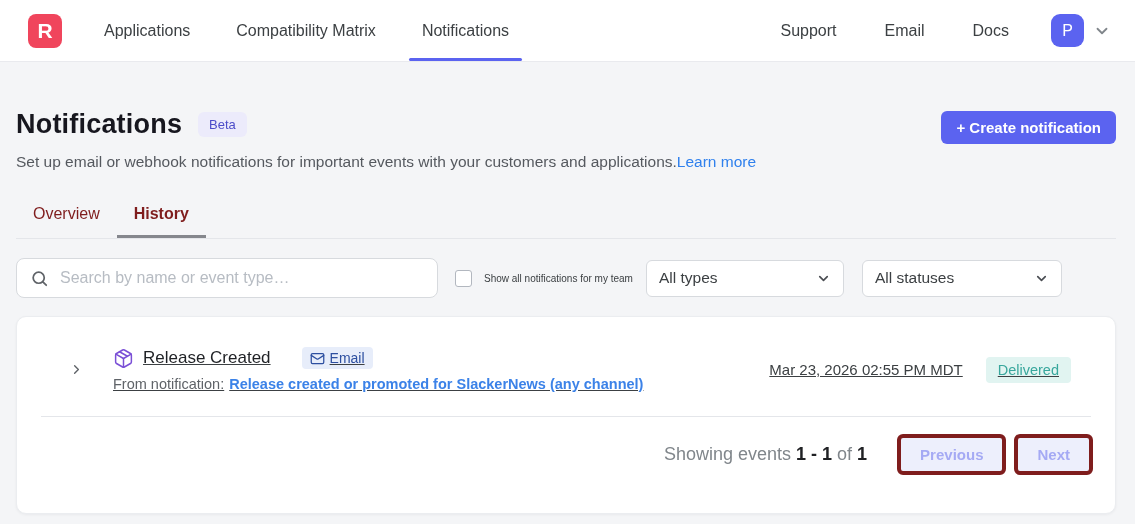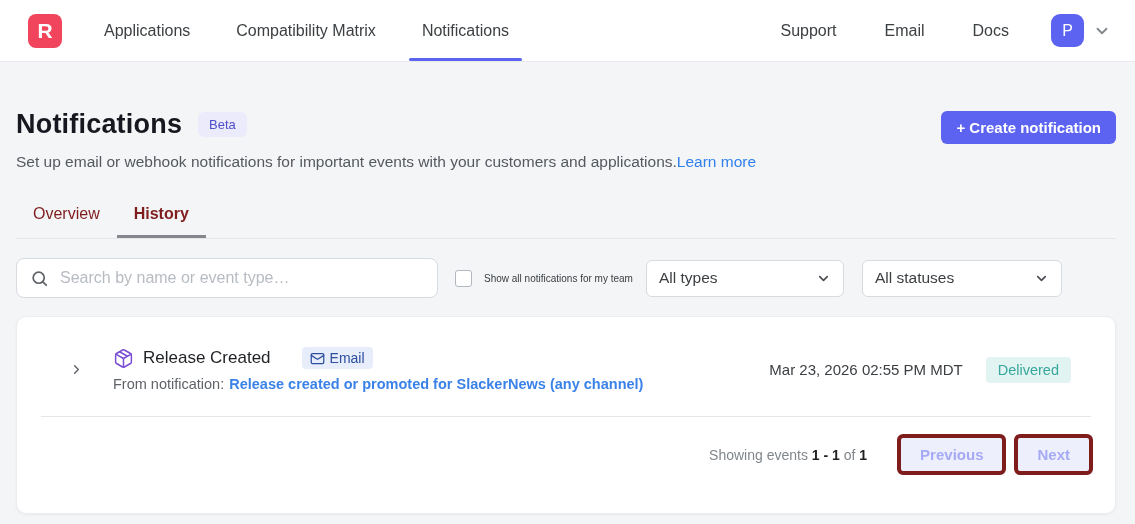--- a/index.html
+++ b/index.html
@@ -161,21 +161,21 @@
   .select-status { width: 200px; margin-left: 18px; }
 
   
   .card {
     margin-top: 18px;
     background: #fff;
     border: 1px solid #ebedf0;
     border-radius: 10px;
     box-shadow: 0 1px 3px rgba(20,20,40,0.05);
   }
-  .event-row { display: flex; align-items: center; padding: 30px 44px 24px 50px; }
+  .event-row { display: flex; align-items: center; padding: 30px 44px 24px 50px; text-decoration: underline; }
   .expand-btn {
     background: none; border: none; cursor: pointer;
     color: #5f6368;
     margin-right: 27px;
     padding: 2px;
   }
   .event-main { flex: 1; min-width: 0; }
   .event-title-line { display: flex; align-items: center; }
   .package { color: #7a4fd6; margin-right: 9px; }
   .event-title { font-size: 17px; font-weight: 500; color: #1f2125; }
@@ -200,21 +200,21 @@
     padding: 5px 12px;
     border-radius: 4px;
     white-space: nowrap;
   }
   .divider { border-top: 1px solid #e4e6ea; margin: 0 24px; }
 
   .pagination-row {
     display: flex; align-items: center; justify-content: flex-end;
     padding: 17px 22px 38px;
   }
-  .showing-text { color: #80868b; font-size: 14px; margin-right: 22px; white-space: nowrap; }
+  .showing-text { color: #80868b; font-size: 18px; margin-right: 22px; white-space: nowrap; }
   .showing-text b { color: #202124; }
   .page-btn {
     background: #edeffc;
     border: 4px solid #7f1d1d;
     color: #a5aaf4;
     font-family: inherit;
     font-weight: bold;
     font-size: 15px;
     padding: 8px 19px;
     border-radius: 6px;

